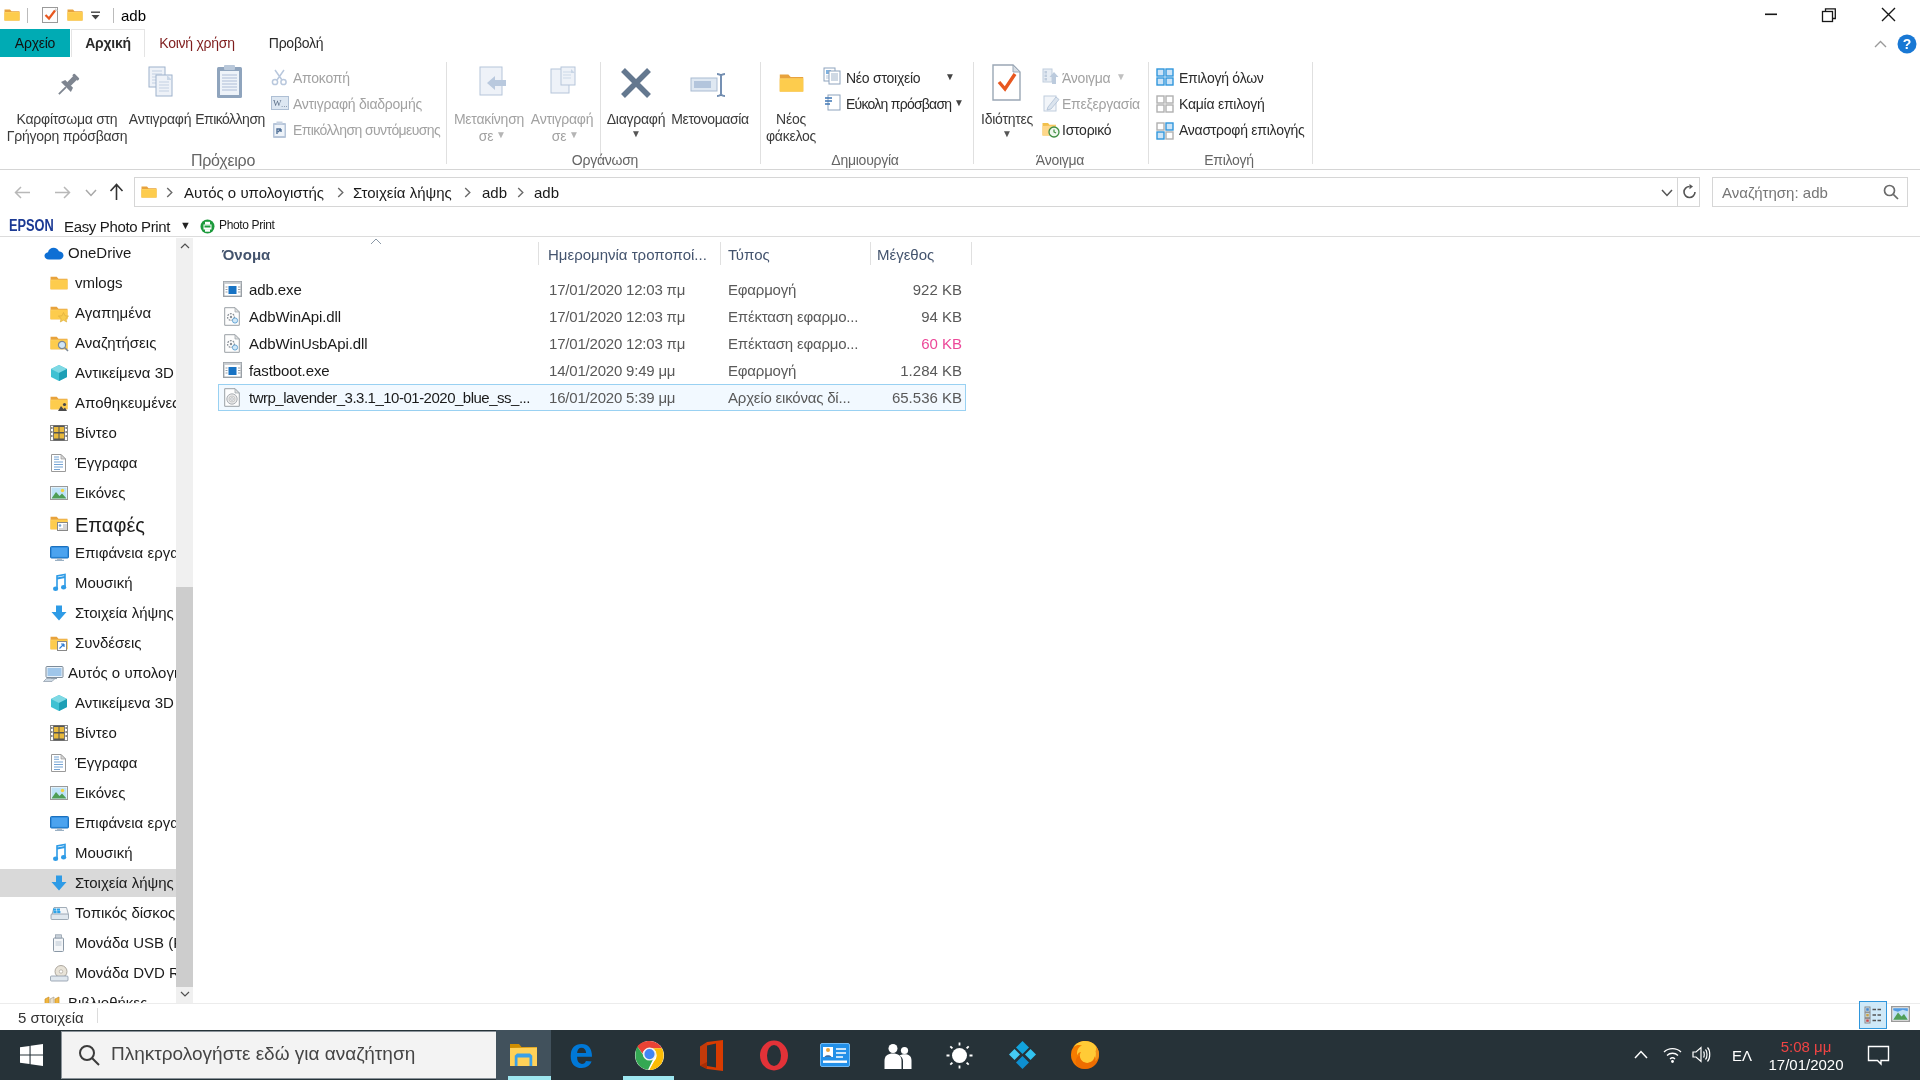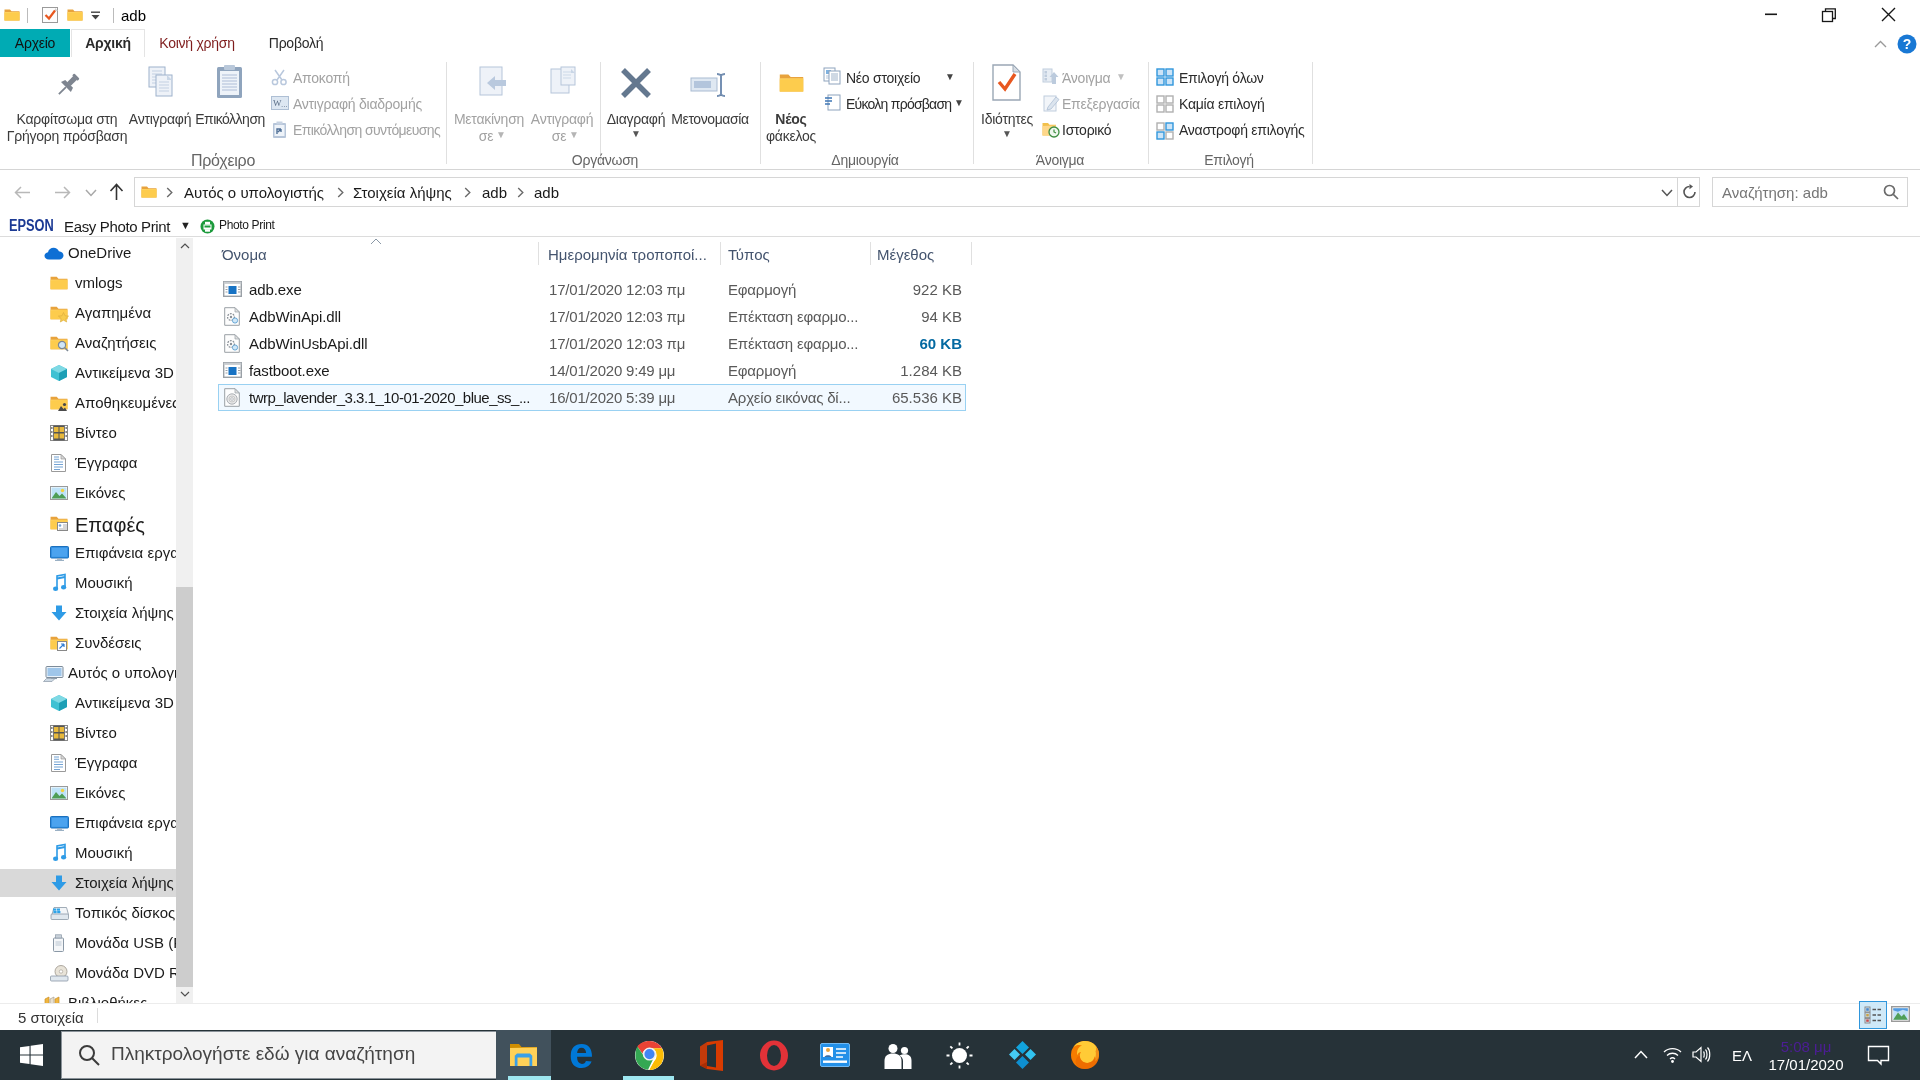--- a/index.html
+++ b/index.html
@@ -146,21 +146,21 @@
 <g stroke="#7590b3" stroke-width="2">
       <path d="M27 2 C29 2 31 3 31 4 C31 3 33 2 35 2 M27 24 C29 24 31 23 31 22 C31 23 33 24 35 24"></path>
     </g>
   </svg>
 <div class="txt ctr" style="left:710px;top:111px;font-size:14px;color:#3b3b3b;font-weight:normal;letter-spacing:-0.4px">Μετονομασία</div>
 <svg class="ab" style="left:779px;top:67px" width="25" height="32" viewBox="0 0 16 16">
     <path d="M0.5 2.5 L6 2.5 L7.5 4.2 L15.5 4.2 L15.5 13.5 L0.5 13.5 Z" fill="#e8a33d"></path>
     <path d="M0.5 5 L15.5 5 L15.5 13.5 L0.5 13.5 Z" fill="#ffd567"></path>
     <path d="M0.5 5.8 L15.5 5.2 L15.5 13.5 L0.5 13.5 Z" fill="#fcc438" opacity="0.55"></path>
   </svg>
-<div class="txt ctr" style="left:791px;top:111px;font-size:14px;color:#3b3b3b;font-weight:bold;letter-spacing:-0.25px">Νέος</div>
+<div class="txt ctr" style="left:791px;top:111px;font-size:14px;color:#3b3b3b;font-weight:normal;letter-spacing:-0.25px">Νέος</div>
 <div class="txt ctr" style="left:791px;top:128px;font-size:14px;color:#3b3b3b;font-weight:normal;letter-spacing:-0.25px">φάκελος</div>
 <svg class="ab" style="left:823px;top:67px" width="19" height="18" viewBox="0 0 19 18">
 <rect x="1" y="1" width="11" height="13" fill="#fff" stroke="#8ea3bd"></rect>
 <rect x="3" y="3" width="5" height="4" fill="#7fb2e0"></rect>
 <g stroke="#b6c5d9" stroke-width="1">
       <path d="M3 9h7M3 11h7"></path>
     </g>
 <rect x="6" y="4" width="11" height="13" fill="#fff" stroke="#8ea3bd"></rect>
 <g stroke="#9fb3ca" stroke-width="1">
       <path d="M8 7h7M8 9h7M8 11h7M8 13h7"></path>
@@ -519,21 +519,21 @@
 <div class="ab" style="left:176px;top:587px;width:17px;height:400px;background:#cdcdcd"></div>
 <svg class="ab" style="left:180px;top:243px" width="10" height="6" viewBox="0 0 10 6">
 <path d="M1 5 L5 1 L9 5" stroke="#505050" stroke-width="1.2" fill="none"></path>
   </svg>
 <svg class="ab" style="left:180px;top:991px" width="10" height="6" viewBox="0 0 10 6">
 <path d="M1 1 L5 5 L9 1" stroke="#505050" stroke-width="1.2" fill="none"></path>
   </svg>
 <svg class="ab" style="left:370px;top:238px" width="12" height="7" viewBox="0 0 12 7">
 <path d="M1 6 L6 1 L11 6" stroke="#8a98a6" stroke-width="1" fill="none"></path>
   </svg>
-<div class="txt" style="left:222px;top:246px;font-size:15px;color:#44546e;font-weight:normal;letter-spacing:0px">Όνομα</div>
+<div class="txt" style="left:222px;top:246px;font-size:15px;color:#44546e;font-weight:bold;letter-spacing:0px">Όνομα</div>
 <div class="txt" style="left:548px;top:246px;font-size:15px;color:#44546e;font-weight:normal;letter-spacing:0px">Ημερομηνία τροποποί...</div>
 <div class="txt" style="left:728px;top:246px;font-size:15px;color:#44546e;font-weight:normal;letter-spacing:0px">Τύπος</div>
 <div class="txt" style="left:877px;top:246px;font-size:15px;color:#44546e;font-weight:normal;letter-spacing:0px">Μέγεθος</div>
 <div class="ab" style="left:538px;top:242px;width:1px;height:23px;background:#e0e0e0"></div>
 <div class="ab" style="left:720px;top:242px;width:1px;height:23px;background:#e0e0e0"></div>
 <div class="ab" style="left:870px;top:242px;width:1px;height:23px;background:#e0e0e0"></div>
 <div class="ab" style="left:971px;top:242px;width:1px;height:23px;background:#e0e0e0"></div>
 <svg class="ab" style="left:223px;top:281px" width="19" height="16" viewBox="0 0 19 16">
     <rect x="0.7" y="0.7" width="17.6" height="14.6" fill="#fff" stroke="#9aa0a6" stroke-width="1.4"></rect>
     <rect x="0.7" y="0.7" width="17.6" height="2.2" fill="#c8ccd0"></rect>
@@ -560,21 +560,21 @@
 <svg class="ab" style="left:224px;top:334px" width="16" height="19" viewBox="0 0 16 19">
     <path d="M0.7 0.7 L11 0.7 L15.3 5 L15.3 18.3 L0.7 18.3 Z" fill="#fdfdfd" stroke="#9aa0a6"></path>
     <path d="M11 0.7 L11 5 L15.3 5 Z" fill="#e0e0e0" stroke="#9aa0a6" stroke-width="0.7"></path>
     <circle cx="7" cy="10" r="3.4" fill="none" stroke="#8a9097" stroke-width="1.3" stroke-dasharray="1.8 1.1"></circle>
     <circle cx="7" cy="10" r="1.2" fill="#8a9097"></circle>
     <circle cx="11" cy="13.5" r="2.6" fill="#cfe7f8" stroke="#5c9fd0" stroke-width="0.9"></circle>
   </svg>
 <div class="txt" style="left:249px;top:335px;font-size:15px;color:#1a1a1a;font-weight:normal;letter-spacing:-0.1px">AdbWinUsbApi.dll</div>
 <div class="txt" style="left:549px;top:335px;font-size:15px;color:#595959;font-weight:normal;letter-spacing:-0.2px">17/01/2020 12:03 πμ</div>
 <div class="txt" style="left:728px;top:335px;font-size:15px;color:#595959;font-weight:normal;letter-spacing:-0.2px">Επέκταση εφαρμο...</div>
-<div class="txt" style="right:958px;top:335px;font-size:15px;color:#0369a1;font-weight:bold;letter-spacing:0px">60 KB</div>
+<div class="txt" style="right:958px;top:335px;font-size:15px;color:#ec4899;font-weight:normal;letter-spacing:0px">60 KB</div>
 <svg class="ab" style="left:223px;top:362px" width="19" height="16" viewBox="0 0 19 16">
     <rect x="0.7" y="0.7" width="17.6" height="14.6" fill="#fff" stroke="#9aa0a6" stroke-width="1.4"></rect>
     <rect x="0.7" y="0.7" width="17.6" height="2.2" fill="#c8ccd0"></rect>
     <rect x="5.5" y="5" width="8" height="8" fill="#1873c4"></rect>
     <g stroke="#9aa0a6" stroke-width="1">
       <path d="M2.5 6h2M2.5 8.5h2M2.5 11h2M15 6h2.5M15 8.5h2.5M15 11h2.5"></path>
     </g>
   </svg>
 <div class="txt" style="left:249px;top:362px;font-size:15px;color:#1a1a1a;font-weight:normal;letter-spacing:-0.1px">fastboot.exe</div>
 <div class="txt" style="left:549px;top:362px;font-size:15px;color:#595959;font-weight:normal;letter-spacing:-0.2px">14/01/2020 9:49 μμ</div>
@@ -708,16 +708,16 @@
     </g>
 <circle cx="9.5" cy="15.5" r="1.4" fill="#fff"></circle>
   </svg>
 <svg class="ab" style="left:1692px;top:1046px" width="19" height="17" viewBox="0 0 19 17">
 <path d="M1 6 L4 6 L9 1.5 L9 15.5 L4 11 L1 11 Z" fill="none" stroke="#fff" stroke-width="1.2"></path>
 <path d="M11.5 5.5 C12.5 6.5 12.5 10.5 11.5 11.5" stroke="#fff" stroke-width="1.2" fill="none"></path>
 <path d="M13.5 3.5 C15.5 5.5 15.5 11.5 13.5 13.5" stroke="#fff" stroke-width="1.2" fill="none"></path>
 <path d="M15.5 1.5 C18.5 4.5 18.5 12.5 15.5 15.5" stroke="#fff" stroke-width="1.2" fill="none"></path>
   </svg>
 <div class="txt" style="left:1732px;top:1047px;font-size:15px;color:#fff;font-weight:normal;letter-spacing:0px">ΕΛ</div>
-<div class="txt ctr" style="left:1806px;top:1038px;font-size:15px;color:#4c1d95;font-weight:normal;letter-spacing:0px">5:08 μμ</div>
+<div class="txt ctr" style="left:1806px;top:1038px;font-size:15px;color:#ef4444;font-weight:normal;letter-spacing:0px">5:08 μμ</div>
 <div class="txt ctr" style="left:1806px;top:1056px;font-size:15px;color:#fff;font-weight:normal;letter-spacing:0px">17/01/2020</div>
 <svg class="ab" style="left:1867px;top:1045px" width="23" height="20" viewBox="0 0 23 20">
 <path d="M1.5 1.5 L21.5 1.5 L21.5 15.5 L14 15.5 L14 19 L10.5 15.5 L1.5 15.5 Z" fill="none" stroke="#fff" stroke-width="1.4"></path>
   </svg>
 </body></html>

